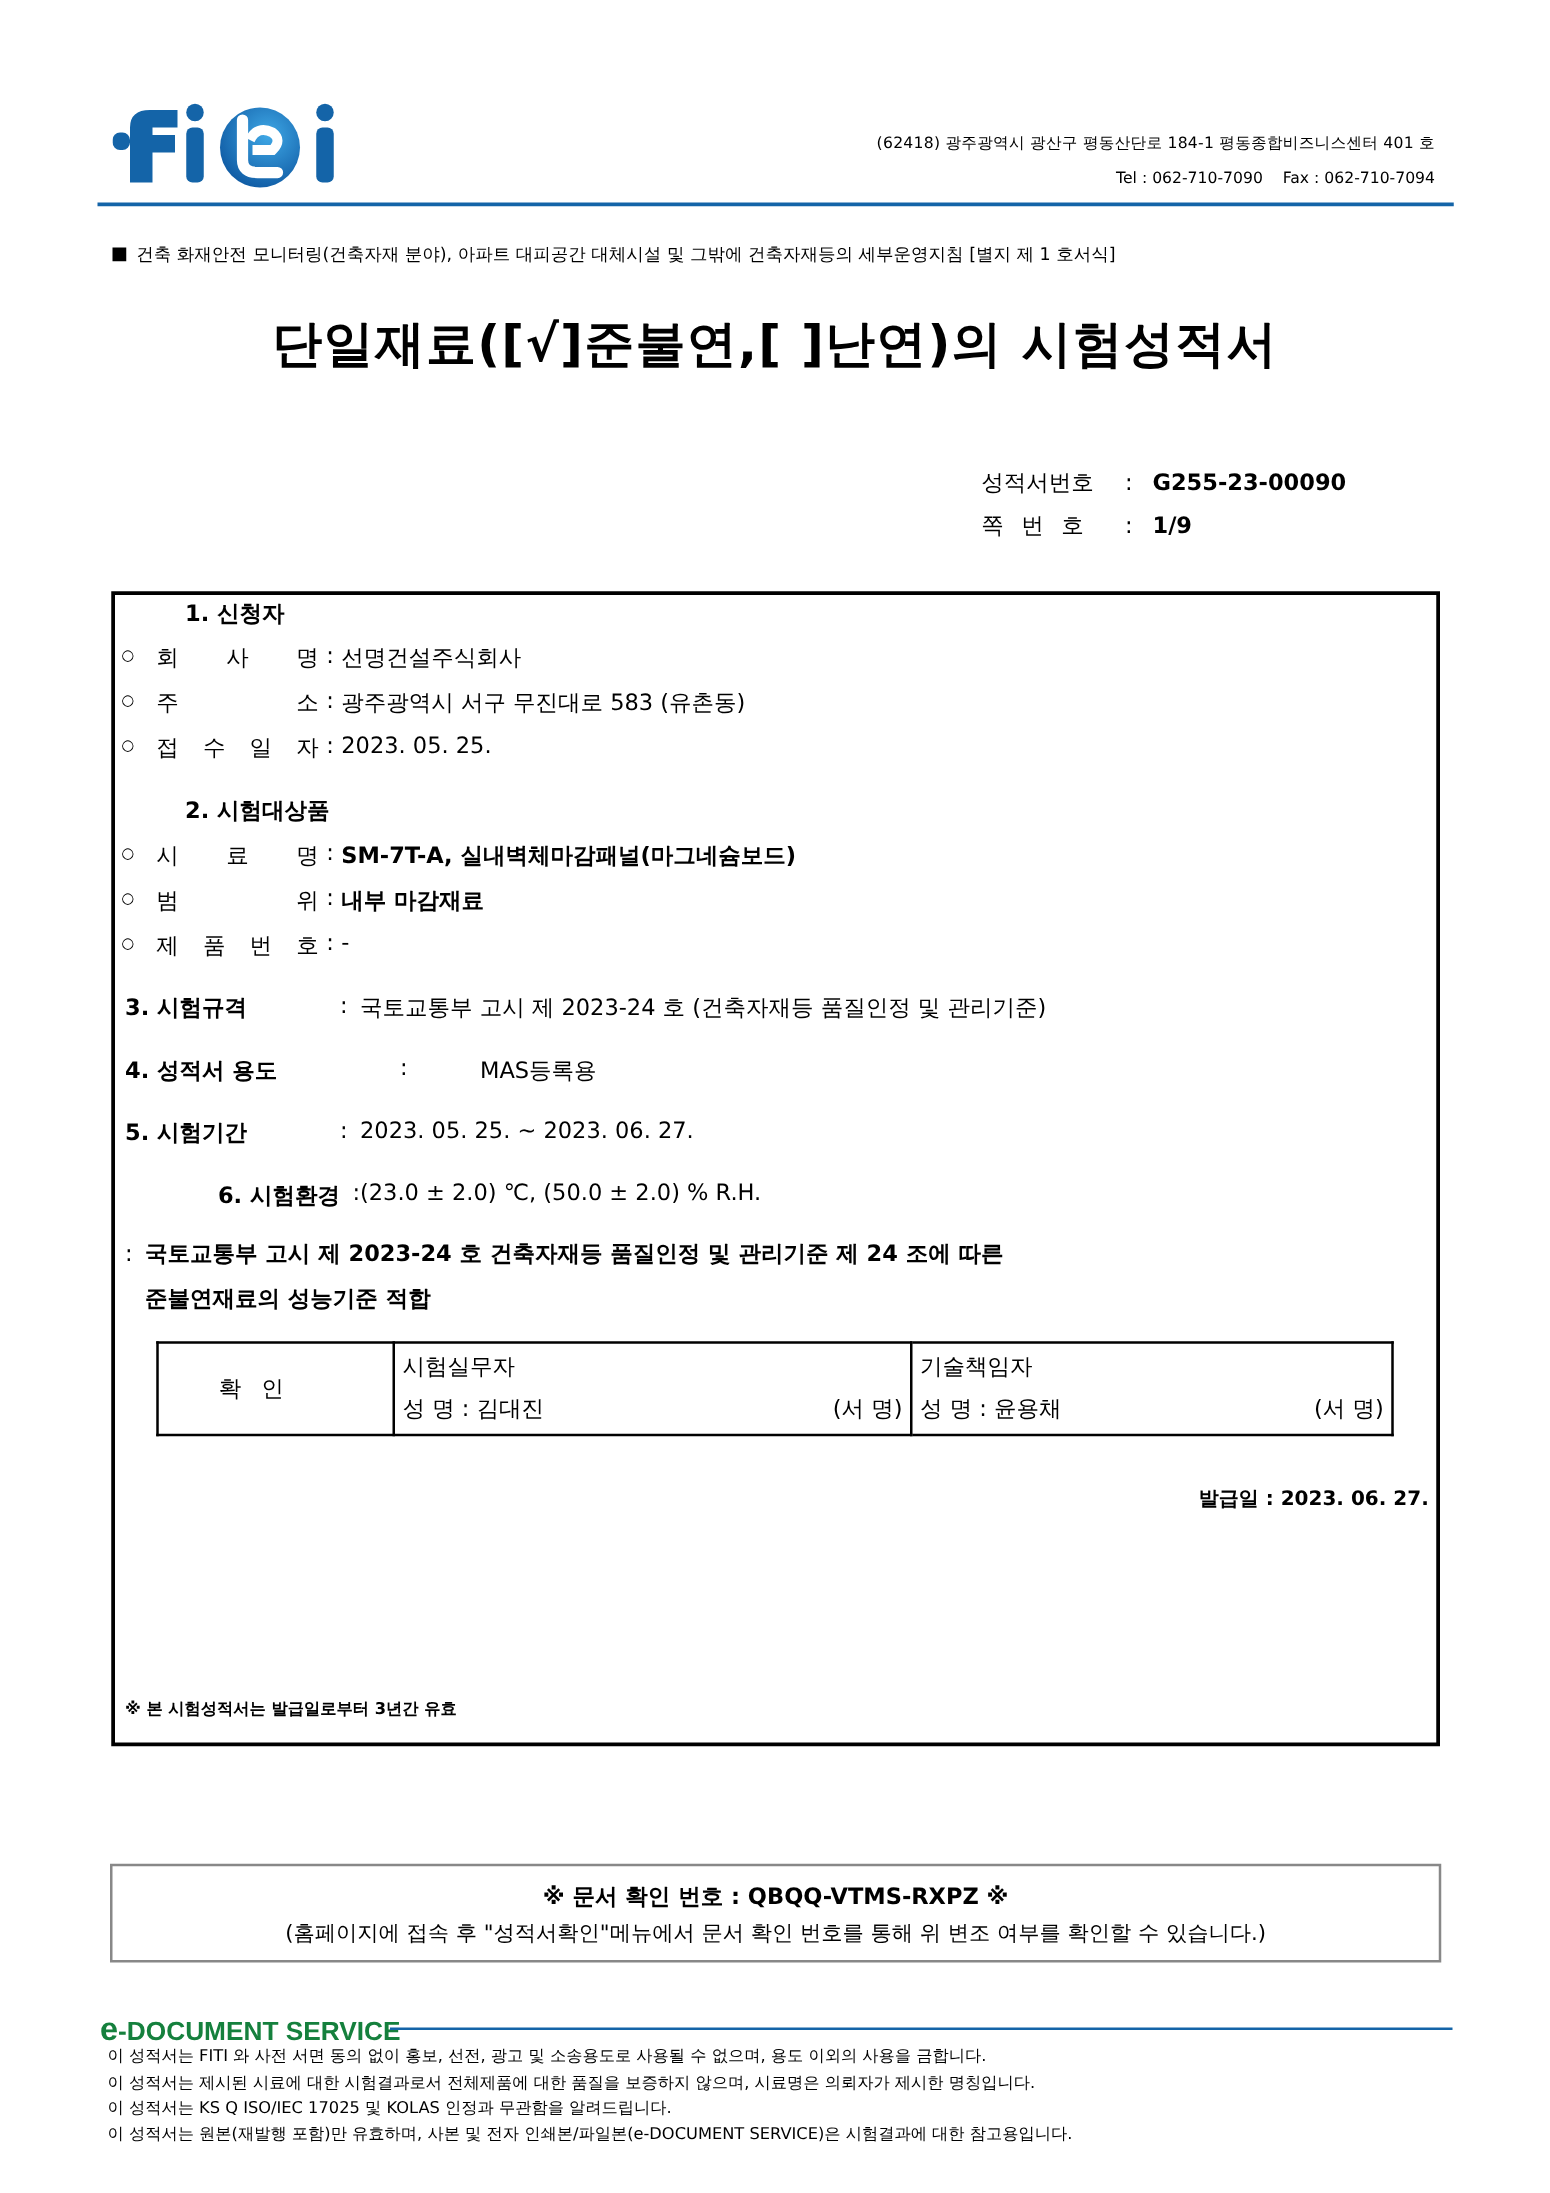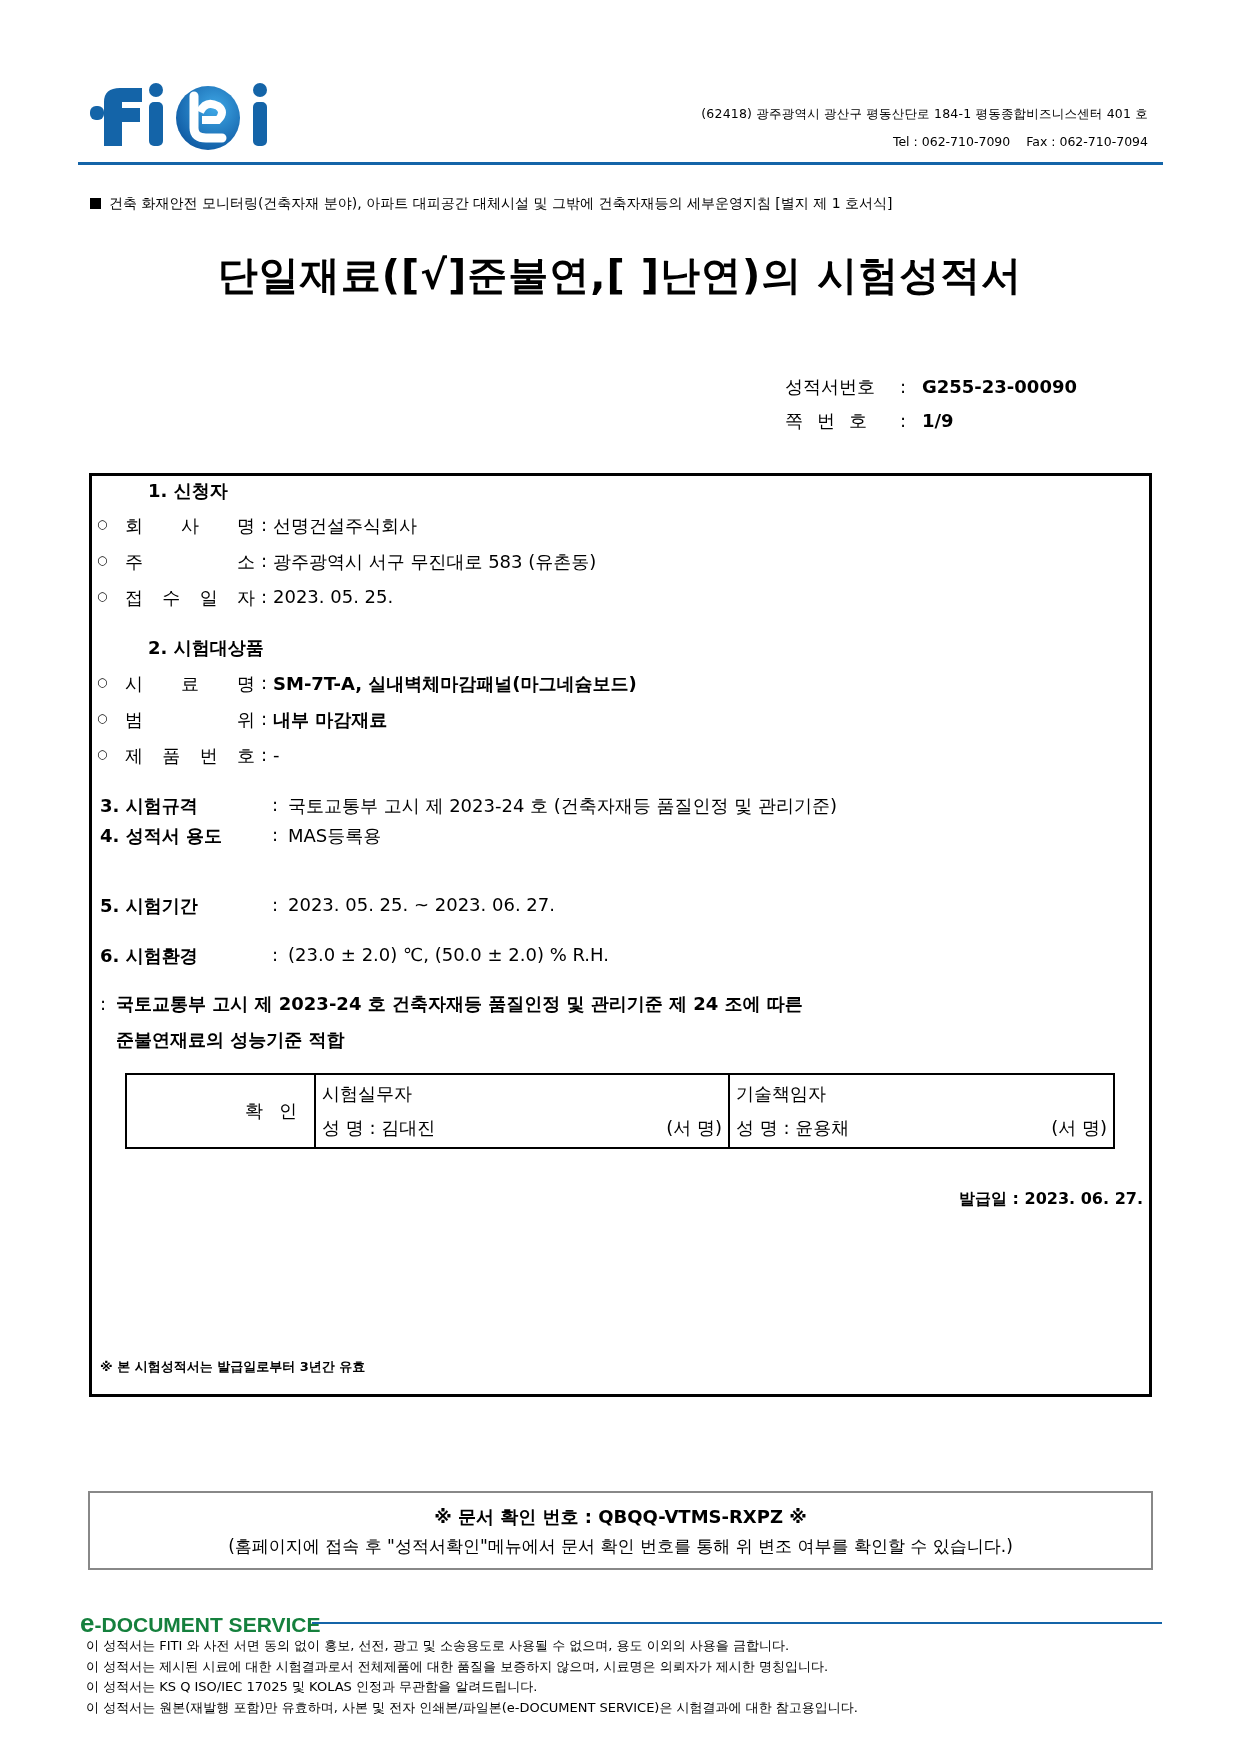--- a/index.html
+++ b/index.html
@@ -34,21 +34,21 @@
   .icolon { width: 18px; text-align: center; }
   .ival.bold { font-weight: bold; }
 
   .row { position: absolute; left: 8px; font-size: 18px; display: flex; white-space: nowrap; }
   .row .rlabel { width: 172px; font-weight: bold; }
   .row .rcolon { width: 16px; }
   .result-val { font-weight: bold; line-height: 36px; }
 
   .sig-table { position: absolute; left: 33px; top: 597px; width: 990px; border-collapse: collapse; font-size: 18px; }
   .sig-table td { border: 2px solid #000; vertical-align: top; }
-  .sig-confirm { width: 138px; text-align: right; vertical-align: middle !important; letter-spacing: 16px; padding-left: 48px; }
+  .sig-confirm { width: 138px; text-align: left; vertical-align: middle !important; letter-spacing: 16px; padding-left: 48px; }
   .sig-cell { padding: 4px 6px; }
   .sig-cell .role { height: 34px; line-height: 30px; }
   .sig-cell .name-line { display: flex; justify-content: space-between; line-height: 30px; }
 
   .issue-date { position: absolute; right: 6px; top: 713px; font-size: 16px; font-weight: bold; white-space: nowrap; }
   .director { position: absolute; left: 0; width: 100%; top: 780px; text-align: center; font-size: 38px; font-weight: bold; white-space: nowrap; }
   .validity { position: absolute; left: 8px; top: 882px; font-size: 13px; font-weight: bold; white-space: nowrap; }
 
   
   .verify-box { left: 88px; top: 1491px; width: 1061px; height: 75px; border: 2px solid #888; text-align: center; }
@@ -180,31 +180,31 @@
     </span>
     <span class="icolon">:</span>
     <span class="ival">-</span>
   </div>
 
   <div class="row" style="top:318px;">
     <span class="rlabel">3. 시험규격</span>
     <span class="rcolon">:</span>
     <span class="rval">국토교통부 고시 제 2023-24 호 (건축자재등 품질인정 및 관리기준)</span>
   </div>
-  <div class="row" style="top:348px;">
+  <div class="row" style="top:368px;gap:48px;">
     <span class="rlabel">4. 성적서 용도</span>
     <span class="rcolon">:</span>
     <span class="rval">MAS등록용</span>
   </div>
   <div class="row" style="top:418px;">
     <span class="rlabel">5. 시험기간</span>
     <span class="rcolon">:</span>
     <span class="rval">2023. 05. 25. ~ 2023. 06. 27.</span>
   </div>
-  <div class="row" style="top:468px;">
+  <div class="row" style="top:468px;text-align:right;">
     <span class="rlabel">6. 시험환경</span>
     <span class="rcolon">:</span>
     <span class="rval">(23.0 ± 2.0) ℃, (50.0 ± 2.0) % R.H.</span>
   </div>
   <div class="row" style="top:510px;">
     <span class="rcolon" style="line-height:36px;">:</span>
     <div class="result-val">
       <div>국토교통부 고시 제 2023-24 호 건축자재등 품질인정 및 관리기준 제 24 조에 따른</div>
       <div>준불연재료의 성능기준 적합</div>
     </div>

